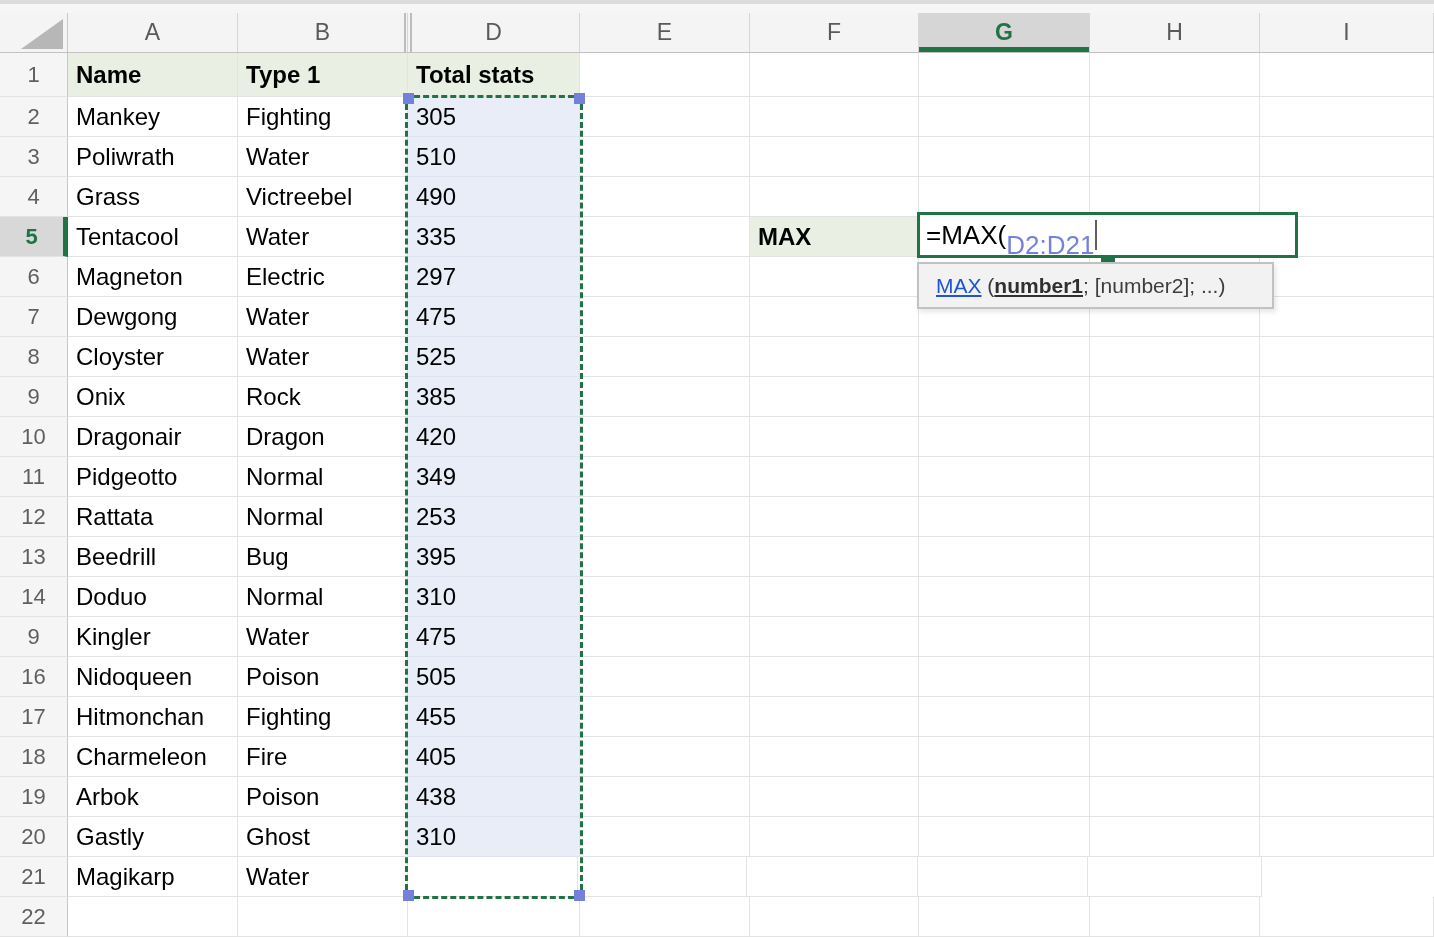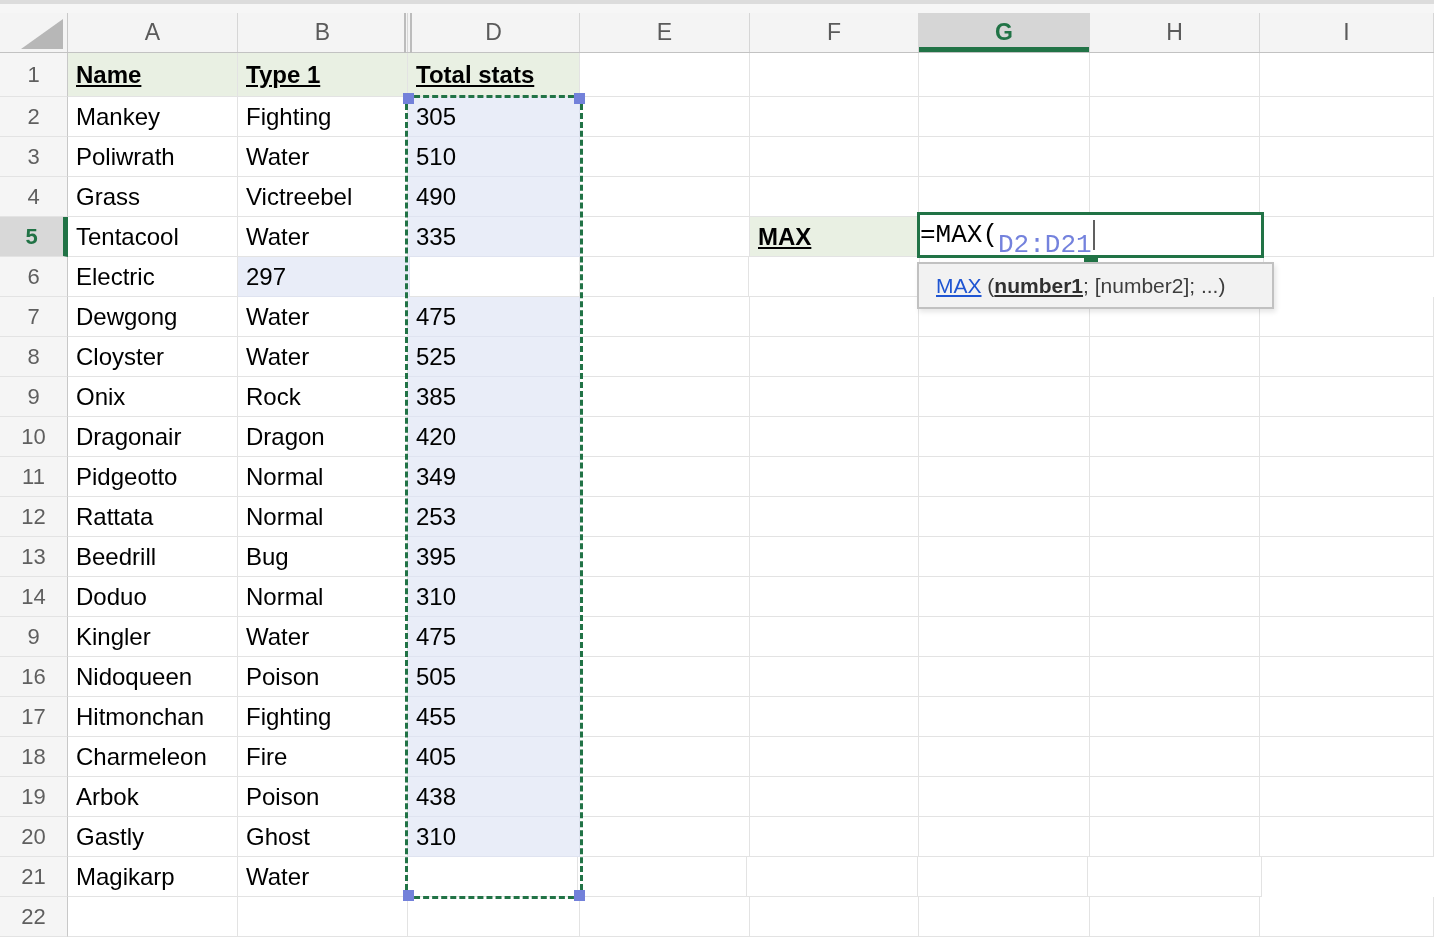--- a/index.html
+++ b/index.html
@@ -31,35 +31,35 @@
   .row { display: flex; height: 40px; }
   .row.r1 { height: 44px; }
   .gut { width: 68px; display: flex; align-items: center; justify-content: center;
     font-size: 22px; color: #5f5f5f; background: #f5f5f5;
     border-right: 1px solid #c8c8c8; border-bottom: 1px solid #e3e3e3; }
   .gut.sel { background: #d8d8d8; color: #217346; font-weight: 700;
     border-right: 5px solid #217346; }
   .c { border-right: 1px solid #e3e3e3; border-bottom: 1px solid #e3e3e3;
     font-size: 24px; color: #000; display: flex; align-items: center;
     padding-left: 8px; background: #ffffff; overflow: hidden; white-space: nowrap; }
-  .c.green { background: #e9f0e3; font-weight: 700; text-decoration: underline; }
+  .c.green { background: #e9f0e3; font-weight: 700; }
   .c.selfill { background: #e9edf8; border-right-color: #dfe3f0; border-bottom-color: #dfe3f0; }
   .c.boldlabel { font-weight: 700; }
 
   
   .sel-ants { position: absolute; left: 405px; top: 95px; width: 178px; height: 804px;
     border: 3px dashed #217346; pointer-events: none; }
   .handle { position: absolute; width: 11px; height: 11px; background: #7381da; pointer-events: auto; }
   .handle.tl { left: -5px; top: -5px; } .handle.tr { right: -5px; top: -5px; }
   .handle.bl { left: -5px; bottom: -5px; } .handle.br { right: -5px; bottom: -5px; }
 
   
-  .editbox { position: absolute; left: 917px; top: 212px; width: 347px; height: 46px;
+  .editbox { position: absolute; left: 917px; top: 212px; width: 381px; height: 46px;
     background: #ffffff; border: 3px solid #217346; display: flex; align-items: center;
-    font-size: 26px; font-family: Liberation Mono, monospace; }
+    padding-left: 6px; font-size: 26px; }
   .editbox .f-prefix { color: #000000; }
   .editbox .f-range { color: #7482dd; margin-top: 20px; }
   .editbox .caret { width: 2px; height: 30px; background: #444; margin-left: 1px; opacity: .85; }
   .editbox .nub { position: absolute; left: 50%; transform: translateX(-50%); bottom: -9px;
     width: 14px; height: 8px; background: #217346; }
 
   
   .tooltip { position: absolute; left: 917px; top: 262px; width: 357px; height: 47px;
     background: #f2f2f2; border: 2px solid #c1c1c1; display: flex; align-items: center;
     padding-left: 17px; font-size: 21px; color: #3d3d3d;
@@ -143,20 +143,21 @@
         <div class="c wB">Water</div>
         <div class="c wD selfill">335</div>
         <div class="c wE"></div>
         <div class="c wF green boldlabel">MAX</div>
         <div class="c wG"></div>
         <div class="c wH"></div>
         <div class="c wI"></div>
       </div>
       <div class="row">
         <div class="gut">6</div>
+        <div class="c wA">Magneton</div>
         <div class="c wB">Electric</div>
         <div class="c wD selfill">297</div>
         <div class="c wE"></div>
         <div class="c wF"></div>
         <div class="c wG"></div>
         <div class="c wH"></div>
         <div class="c wI"></div>
       </div>
       <div class="row">
         <div class="gut">7</div>

